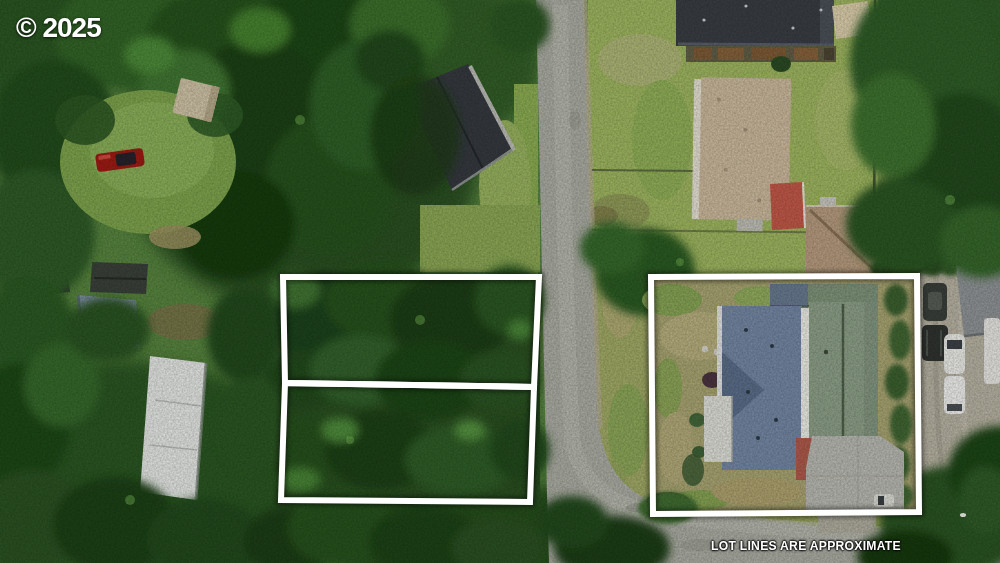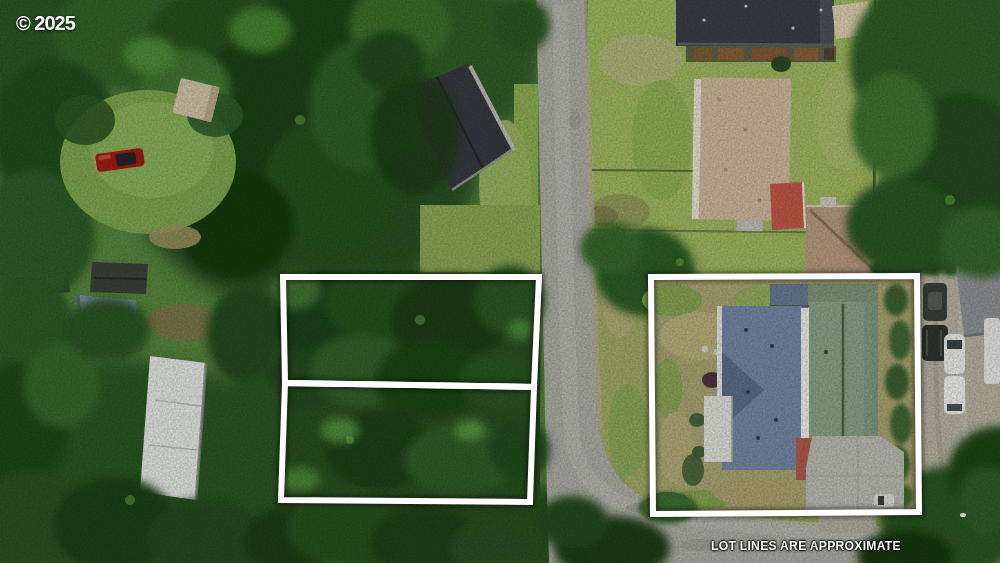--- a/index.html
+++ b/index.html
@@ -1,20 +1,20 @@
 <!DOCTYPE html>
 <html><head>
 <meta charset="utf-8">
 <style>
   html,body{margin:0;padding:0;background:#222;}
   .stage{position:relative;width:1000px;height:563px;overflow:hidden;font-family:"Liberation Sans",sans-serif;}
   .stage svg{position:absolute;left:0;top:0;display:block;}
   .copyright{
     position:absolute;left:16px;top:12px;
-    color:#fff;font-weight:bold;font-size:20px;letter-spacing:-1px;
+    color:#fff;font-weight:bold;font-size:28px;letter-spacing:-1px;
     text-shadow:0 1px 3px rgba(0,0,0,.65),0 0 2px rgba(0,0,0,.4);
     z-index:5;white-space:nowrap;
   }
   .disclaimer{
     position:absolute;left:711px;top:538px;
     color:#fff;font-weight:bold;font-size:13.5px;letter-spacing:.3px;
     transform:scaleX(.9);transform-origin:left center;
     text-shadow:-1px 0 2px rgba(0,0,0,.85),1px 0 2px rgba(0,0,0,.85),0 -1px 2px rgba(0,0,0,.85),0 1px 2px rgba(0,0,0,.85);
     z-index:5;white-space:nowrap;
   }

